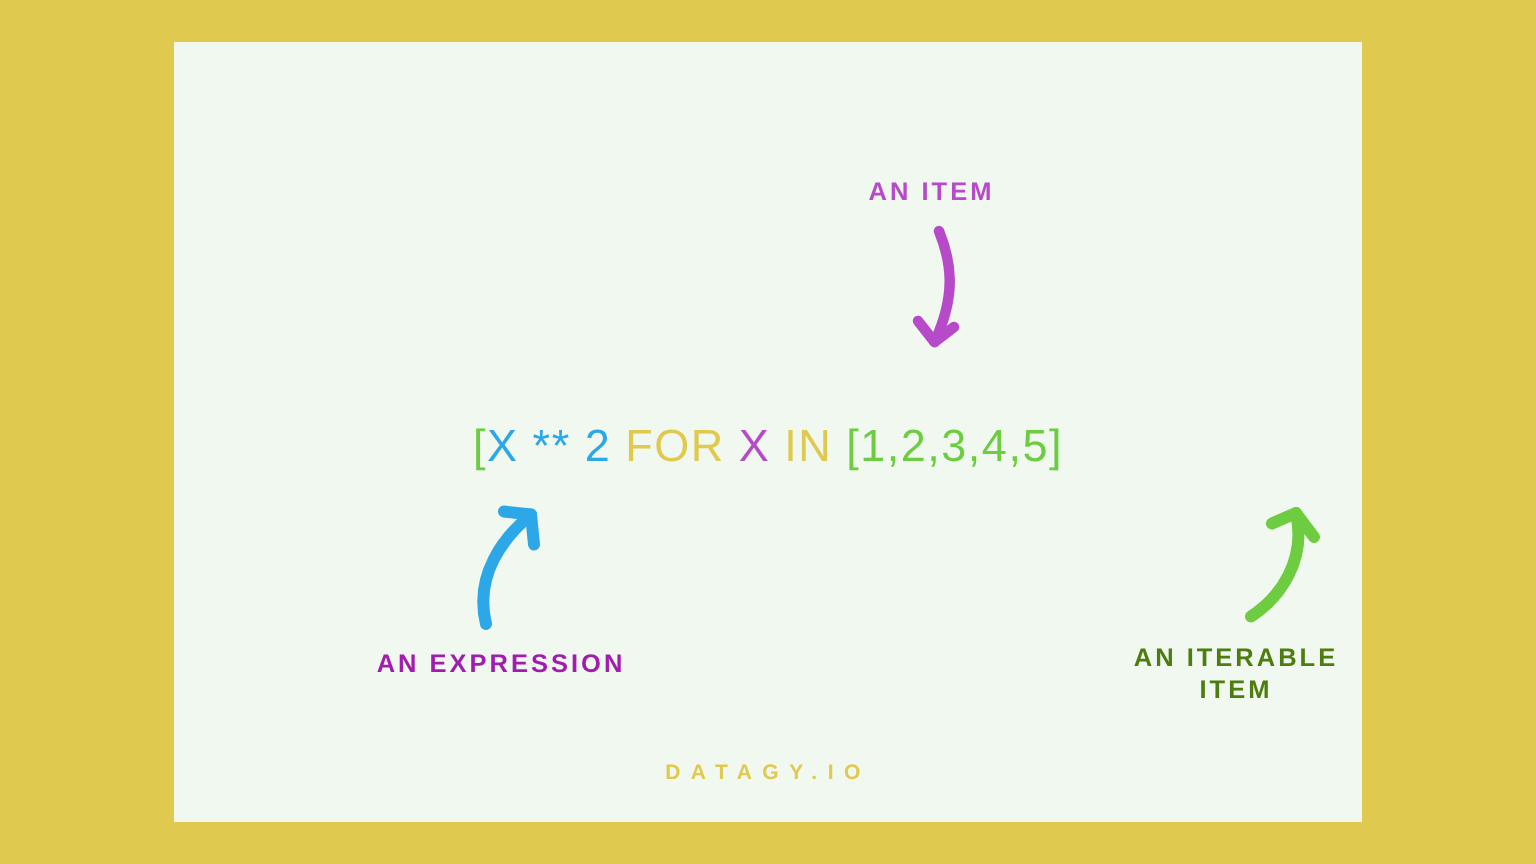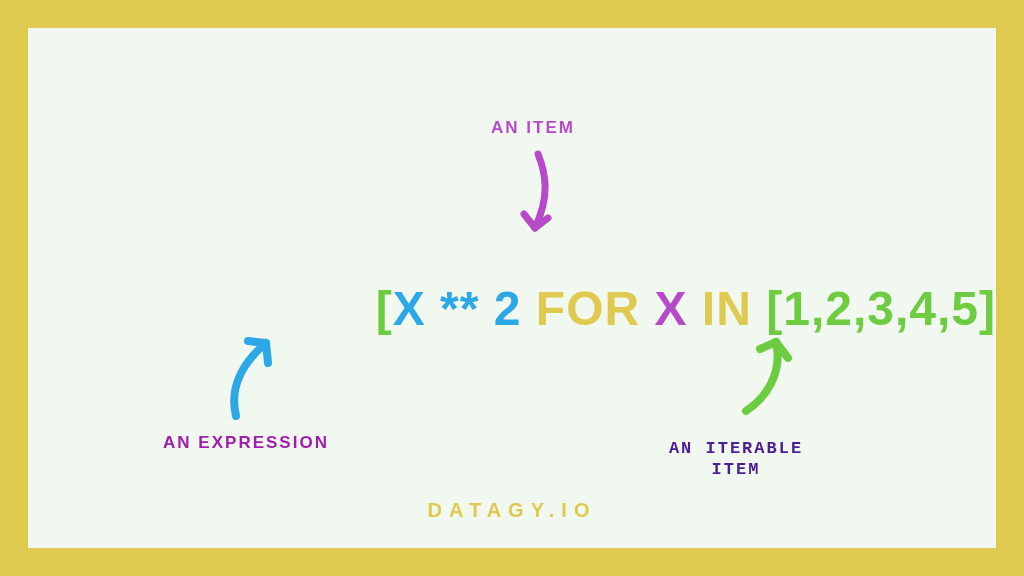--- a/index.html
+++ b/index.html
@@ -7,32 +7,32 @@
       width: 1024px;
       height: 576px;
       background: #e0c94f;
       font-family: -apple-system, BlinkMacSystemFont, 'Segoe UI', Arial, sans-serif;
       display: flex;
       align-items: center;
       justify-content: center;
     }
     .inner-panel {
       background: #f1f8f0;
-      width: 968px;
+      width: 792px;
       height: 520px;
       position: relative;
     }
     .code-line {
       position: absolute;
       top: 253px;
       left: 0;
       right: 0;
-      text-align: right;
-      font-size: 48px;
-      font-weight: 700;
+      text-align: center;
+      font-size: 30px;
+      font-weight: 400;
       letter-spacing: 1px;
       white-space: nowrap;
     }
     .c-green { color: #6dcc3f; }
     .c-blue { color: #2ca7e8; }
     .c-yellow { color: #e0c94f; }
     .c-purple { color: #b74ac9; }
     
     .label {
       position: absolute;
@@ -47,39 +47,38 @@
       left: 445px;
       width: 120px;
     }
     .label-expression {
       color: #a21caf;
       top: 405px;
       left: 118px;
       width: 200px;
     }
     .label-iterable {
-      color: #4c1d95;
-      top: 410px;
+      color: #4d7c0f;
+      top: 400px;
       left: 598px;
       width: 220px;
       line-height: 1.25;
-      font-family: Liberation Mono, monospace;
     }
     
     .arrow {
       position: absolute;
     }
     
     .footer {
       position: absolute;
       bottom: 26px;
       left: 0;
       right: 0;
       text-align: center;
-      font-size: 20px;
+      font-size: 14px;
       font-weight: 700;
       letter-spacing: 7px;
       color: #e0c94f;
     }
   </style>
 </head>
 <body>
 
 <div class="inner-panel">
 

